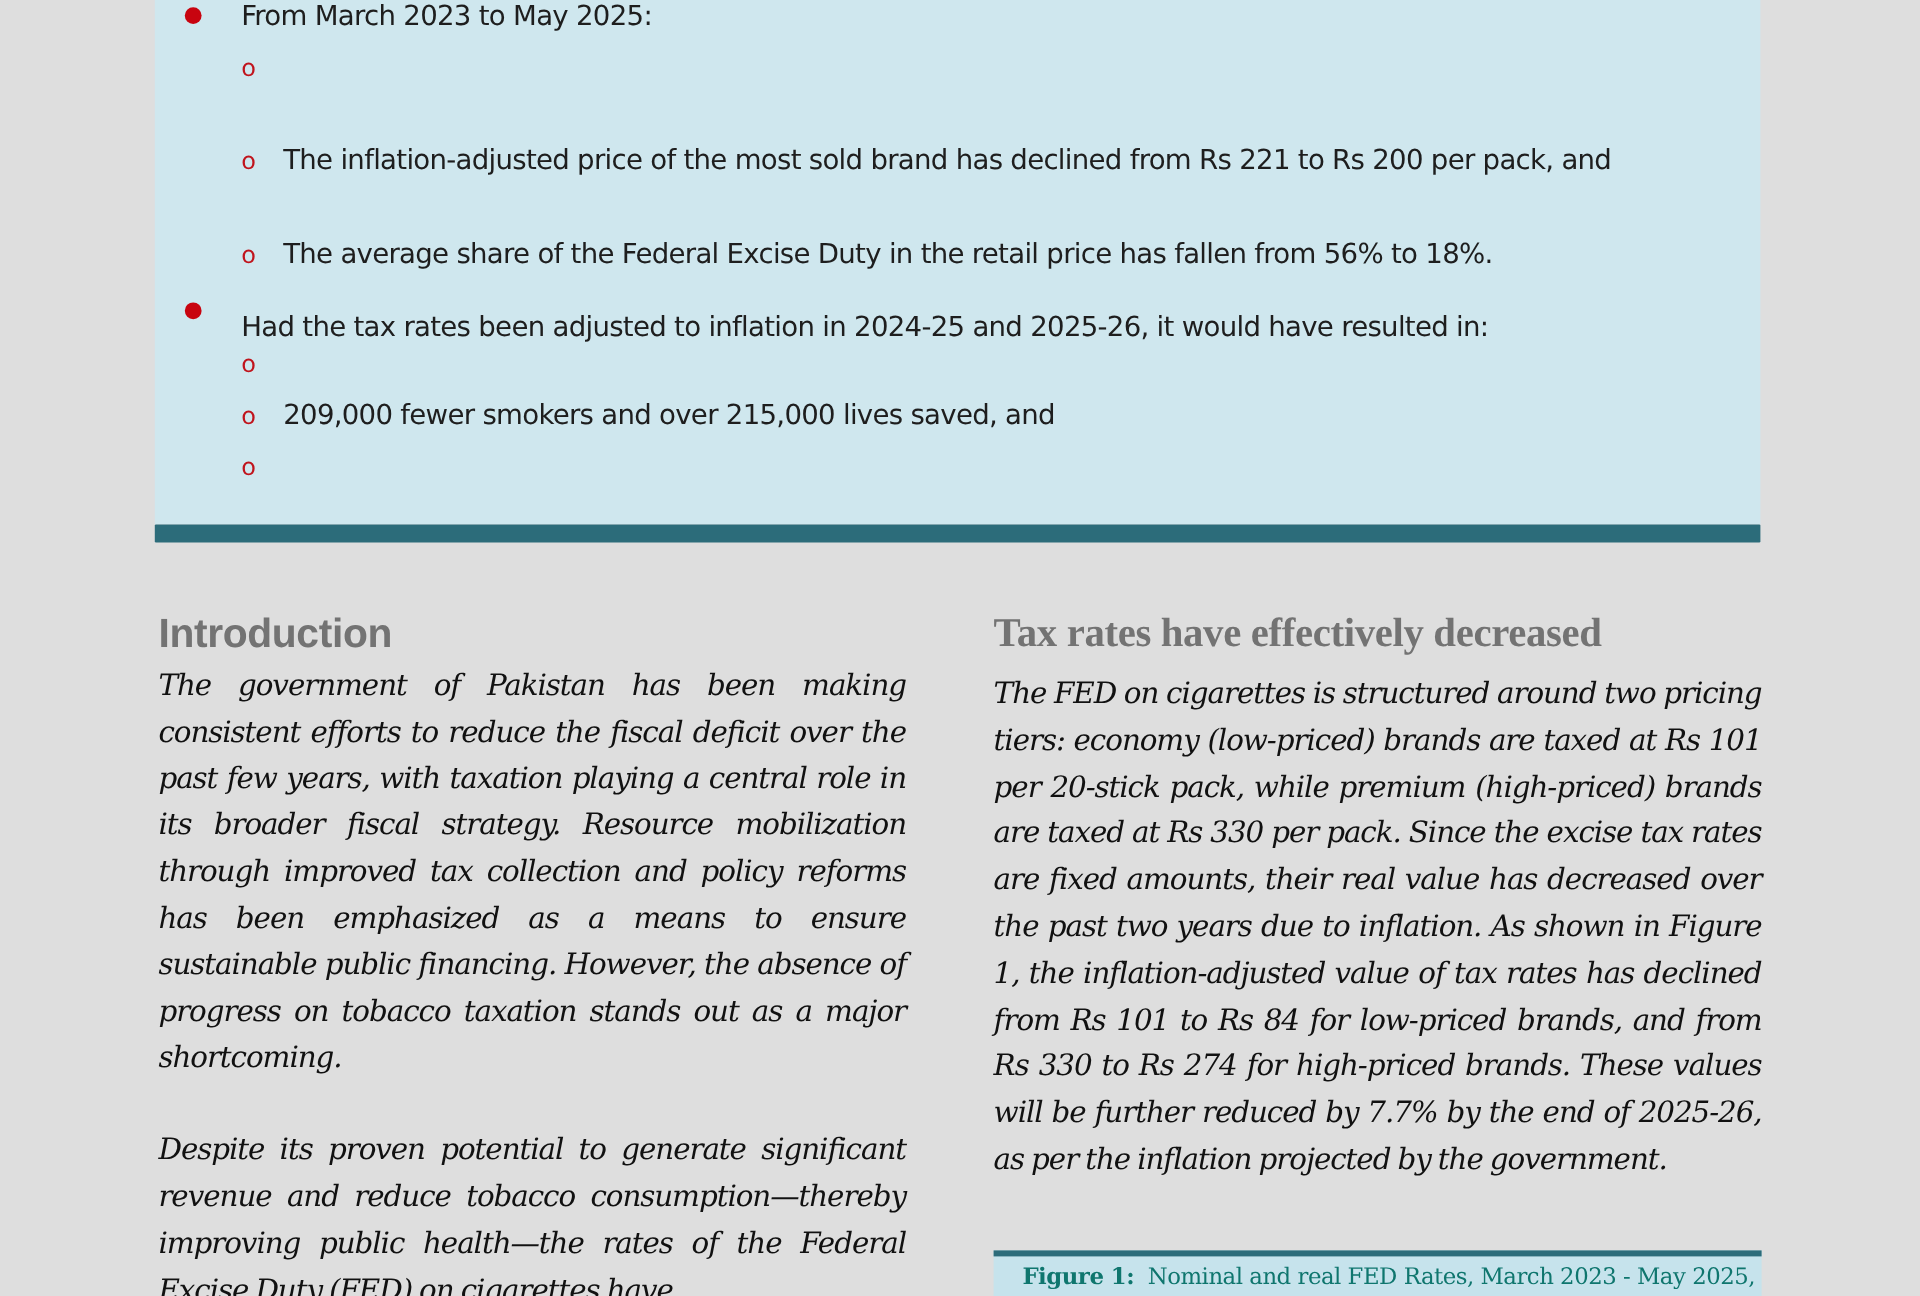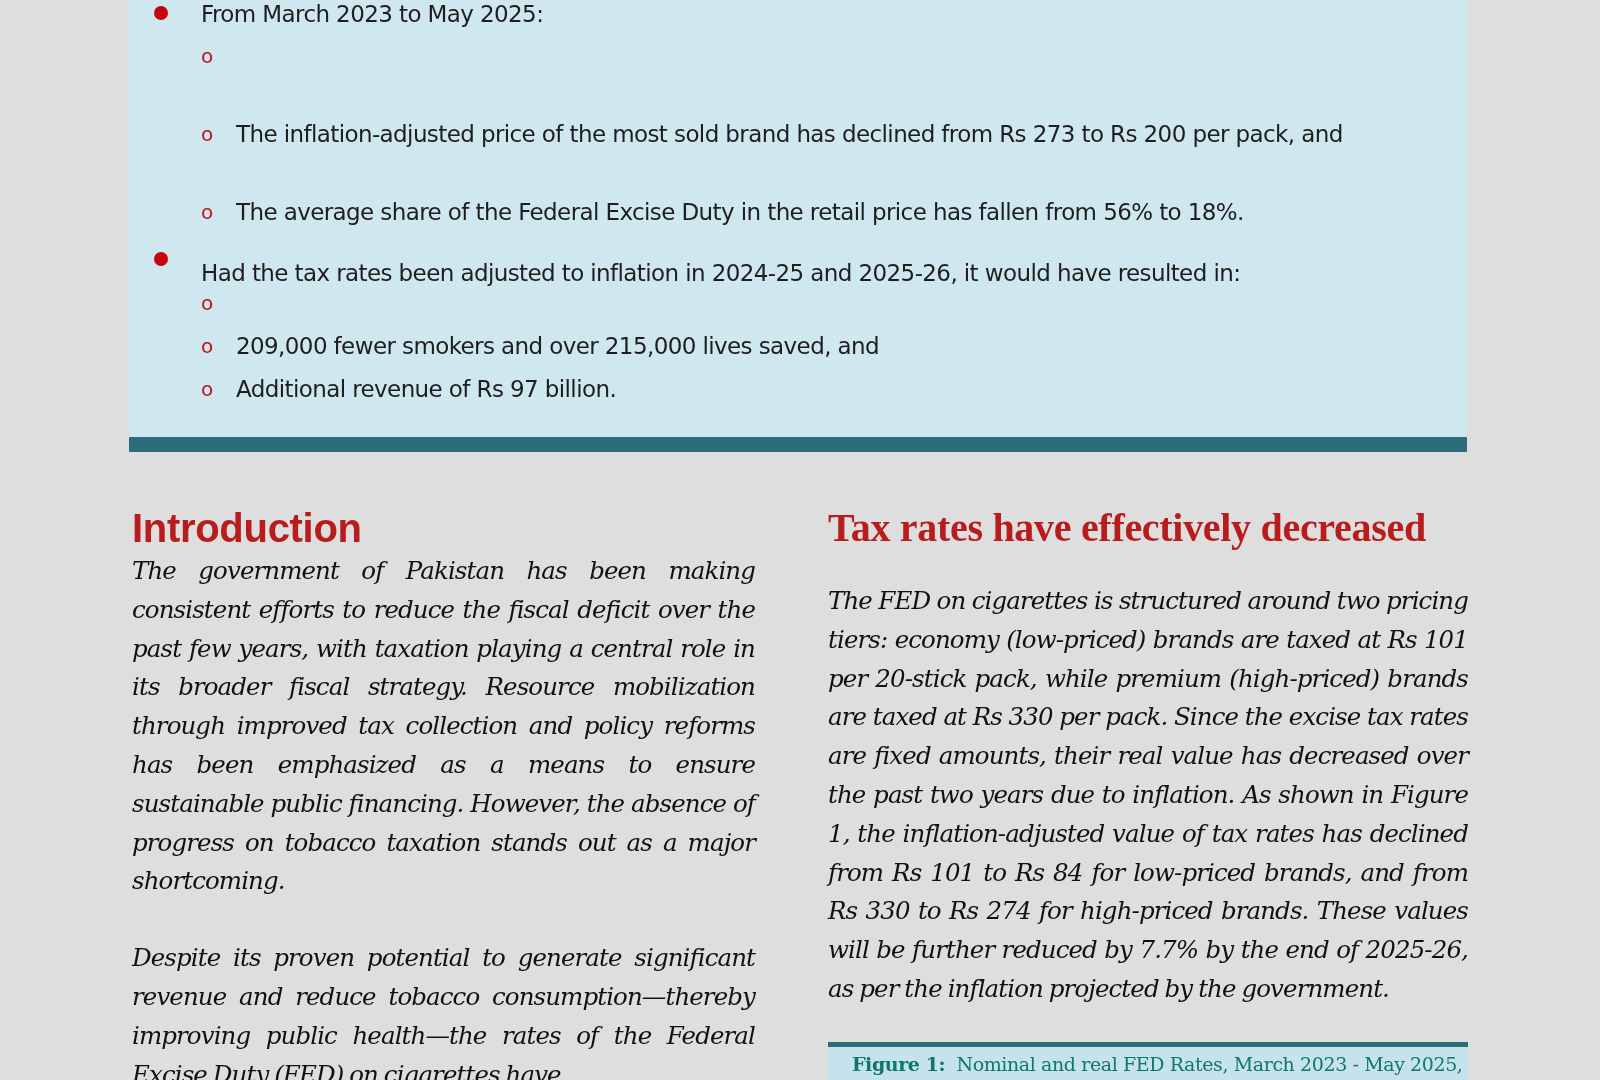--- a/index.html
+++ b/index.html
@@ -59,22 +59,22 @@
     }
     .sub-text {
       position: absolute;
       left: 107px;
       width: 1200px;
     }
     .heading {
       position: absolute;
       font-family: "Liberation Sans", sans-serif;
       font-weight: bold;
-      color: #b91c1c;
-      font-size: 40px;
+      color: #737373;
+      font-size: 34px;
       letter-spacing: -0.3px;
       white-space: nowrap;
       line-height: 40px;
     }
     .body-text {
       position: absolute;
       font-family: "DejaVu Serif", serif;
       color: #111;
       font-size: 24.5px;
       line-height: 38.8px;
@@ -113,46 +113,45 @@
 <body>
 
 <div class="summary-box">
 
   <span class="bullet-dot" style="top:6px"></span>
   <span class="sum-text bullet-text" style="top:-3px">From March 2023 to May 2025:</span>
 
   <span class="sub-marker" style="top:44px">o</span>
 
   <span class="sub-marker" style="top:122px">o</span>
-  <div class="sum-text sub-text" style="top:117px">The inflation-adjusted price of the most sold brand has declined from Rs 273 to Rs 200 per pack, and</div>
+  <div class="sum-text sub-text" style="top:117px">The inflation-adjusted price of the most sold brand has declined from Rs 221 to Rs 200 per pack, and</div>
 
   <span class="sub-marker" style="top:200px">o</span>
   <div class="sum-text sub-text" style="top:195px">The average share of the Federal Excise Duty in the retail price has fallen from 56% to 18%.</div>
 
   <span class="bullet-dot" style="top:252px"></span>
   <span class="sum-text bullet-text" style="top:256px">Had the tax rates been adjusted to inflation in 2024-25 and 2025-26, it would have resulted in:</span>
 
   <span class="sub-marker" style="top:291px">o</span>
 
   <span class="sub-marker" style="top:334px">o</span>
   <div class="sum-text sub-text" style="top:329px">209,000 fewer smokers and over 215,000 lives saved, and</div>
 
   <span class="sub-marker" style="top:377px">o</span>
-  <div class="sum-text sub-text" style="top:372px">Additional revenue of Rs 97 billion.</div>
 </div>
 <div class="summary-bar"></div>
 
 <div class="heading" style="left:132px; top:508px;">Introduction</div>
 <div class="body-text" style="left:132px; top:552px; width:623px;">
   <p>The government of Pakistan has been making consistent efforts to reduce the fiscal deficit over the past few years, with taxation playing a central role in its broader fiscal strategy. Resource mobilization through improved tax collection and policy reforms has been emphasized as a means to ensure sustainable public financing. However, the absence of progress on tobacco taxation stands out as a major shortcoming.</p>
   <p style="margin-top:38px">Despite its proven potential to generate significant revenue and reduce tobacco consumption—thereby improving public health—the rates of the Federal Excise Duty (FED) on cigarettes have</p>
 </div>
 
 <div class="heading" style="left:828px; top:508px;font-family:Liberation Serif, serif;">Tax rates have effectively decreased</div>
-<div class="body-text" style="left:828px; top:559px; width:640px;margin-top:23px;">
+<div class="body-text" style="left:828px; top:559px; width:640px;">
   <p>The FED on cigarettes is structured around two pricing tiers: economy (low-priced) brands are taxed at Rs 101 per 20-stick pack, while premium (high-priced) brands are taxed at Rs 330 per pack. Since the excise tax rates are fixed amounts, their real value has decreased over the past two years due to inflation. As shown in Figure 1, the inflation-adjusted value of tax rates has declined from Rs 101 to Rs 84 for low-priced brands, and from Rs 330 to Rs 274 for high-priced brands. These values will be further reduced by 7.7% by the end of 2025-26, as per the inflation projected by the government.</p>
 </div>
 
 <div class="figure-box">
   <div class="figure-caption">
     <b>Figure 1:</b>&nbsp;
     <span>Nominal and real FED Rates, March 2023 - May 2025,</span>
   </div>
 </div>
 

